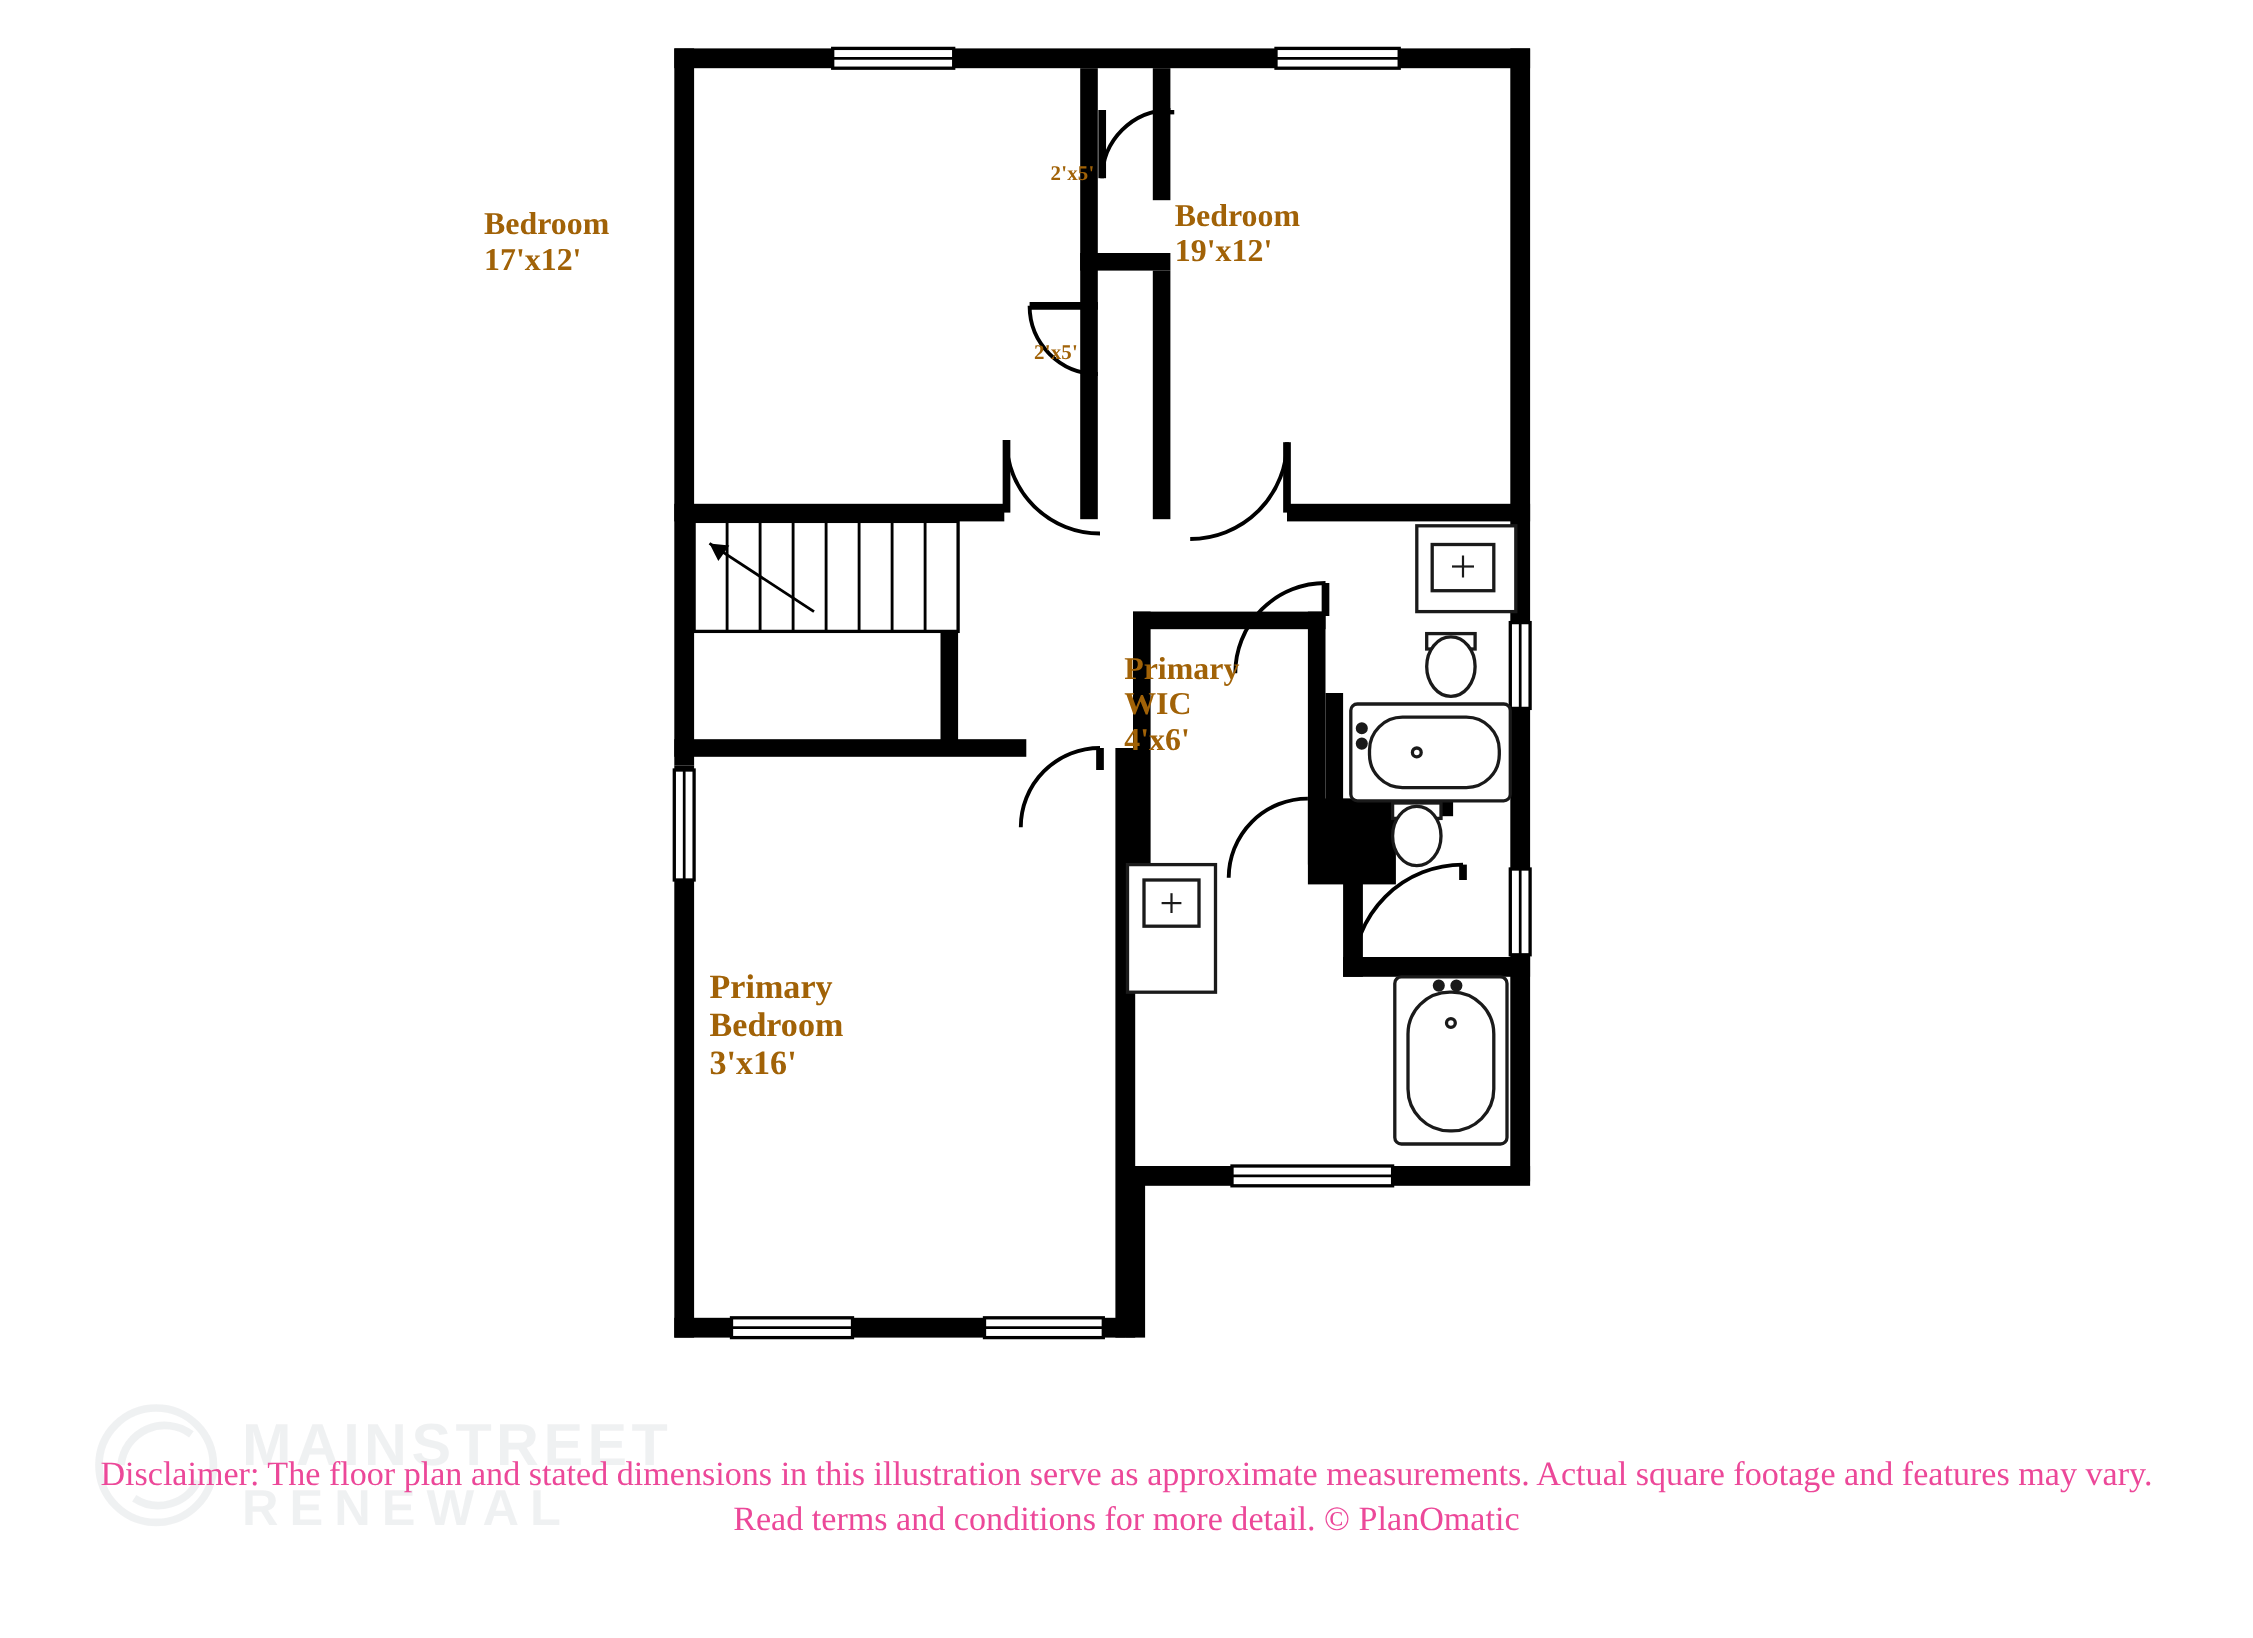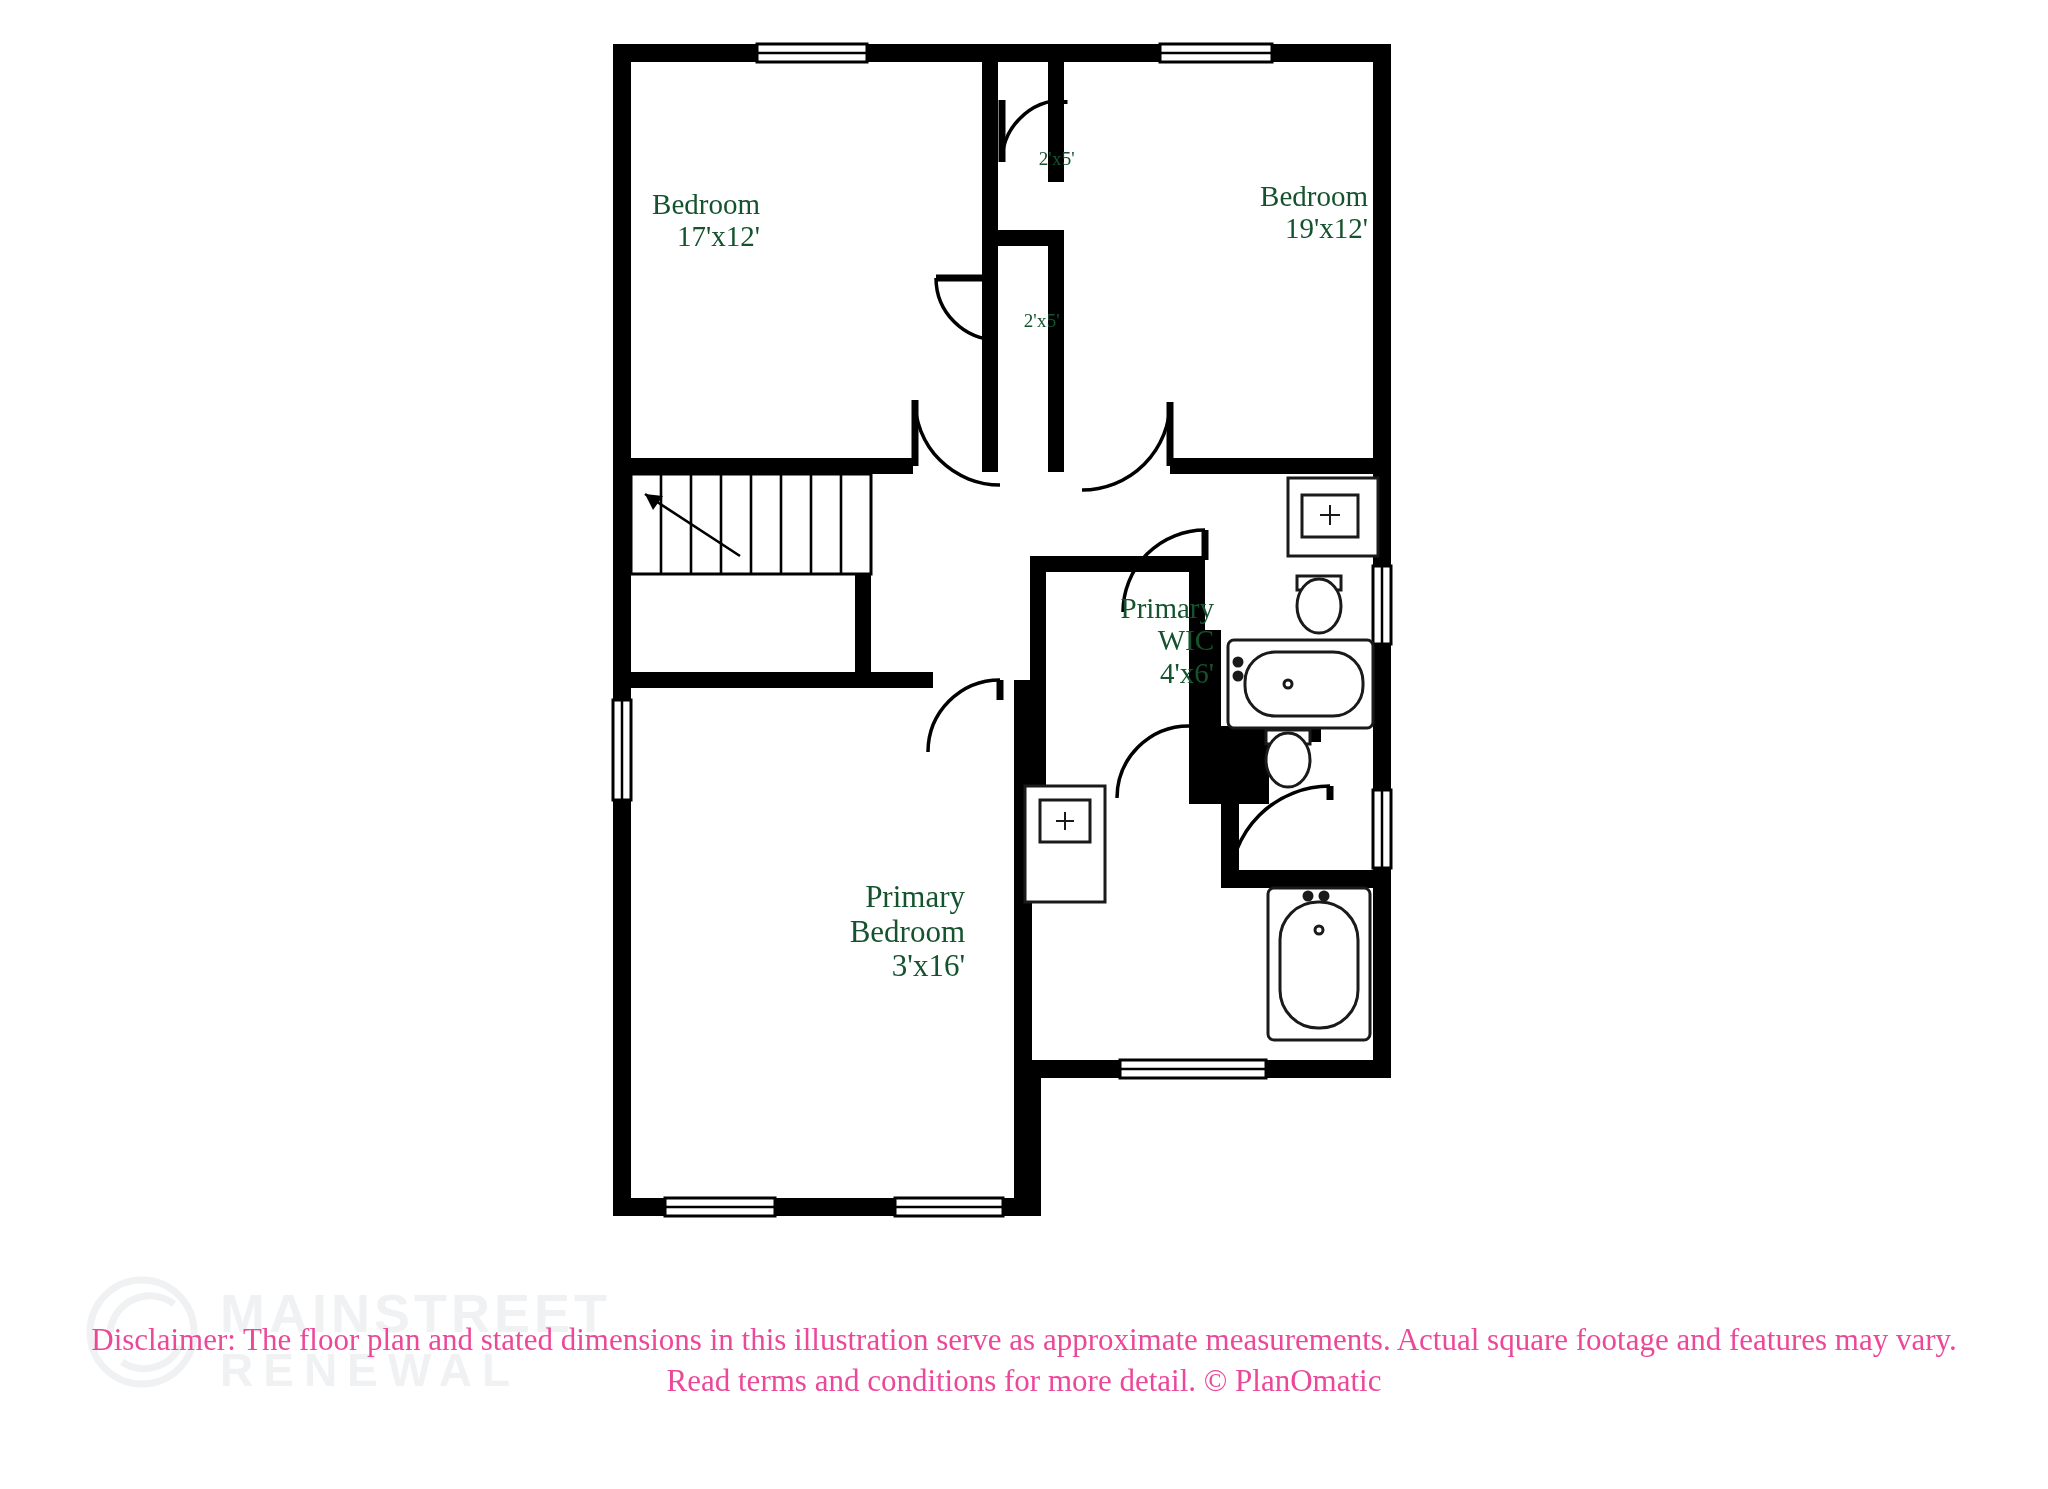--- a/index.html
+++ b/index.html
@@ -23,24 +23,24 @@
   }
   svg.plan {
     position: absolute;
     left: 0;
     top: 0;
     width: 2048px;
     height: 1489px;
   }
   .room-label {
     position: absolute;
-    text-align: right;
+    text-align: left;
     font-family: "Liberation Serif", serif;
-    font-weight: normal;
-    color: #14532d;
+    font-weight: bold;
+    color: #a16207;
     line-height: 1.12;
     white-space: nowrap;
   }
   .room-label .ln {
     display: block;
   }
   .size-small {
     font-size: 19px;
     letter-spacing: 0.2px;
   }

